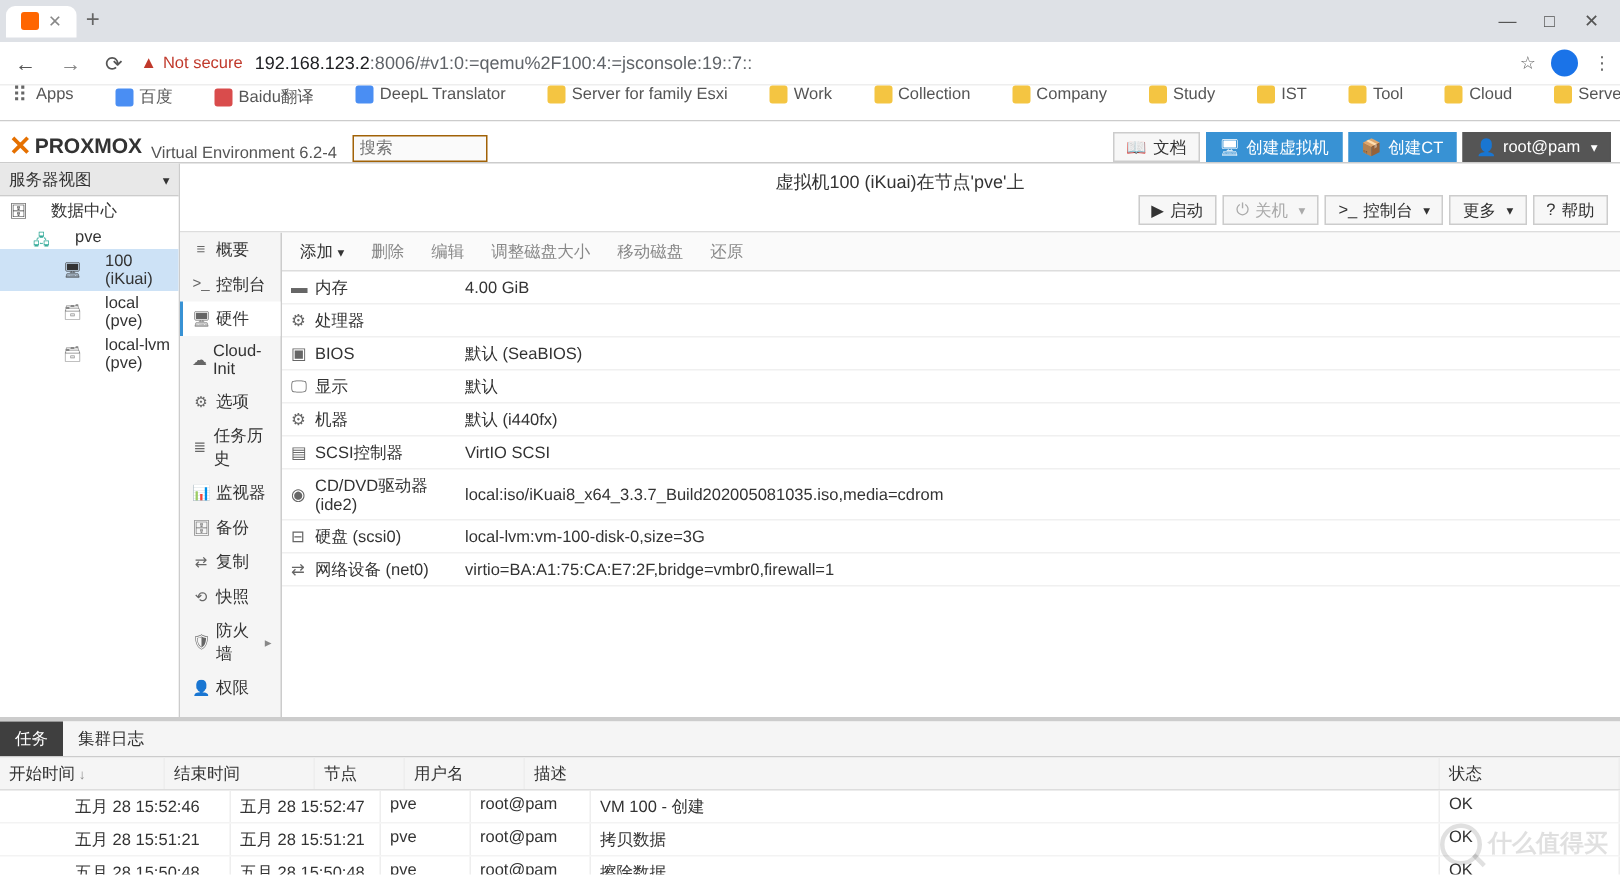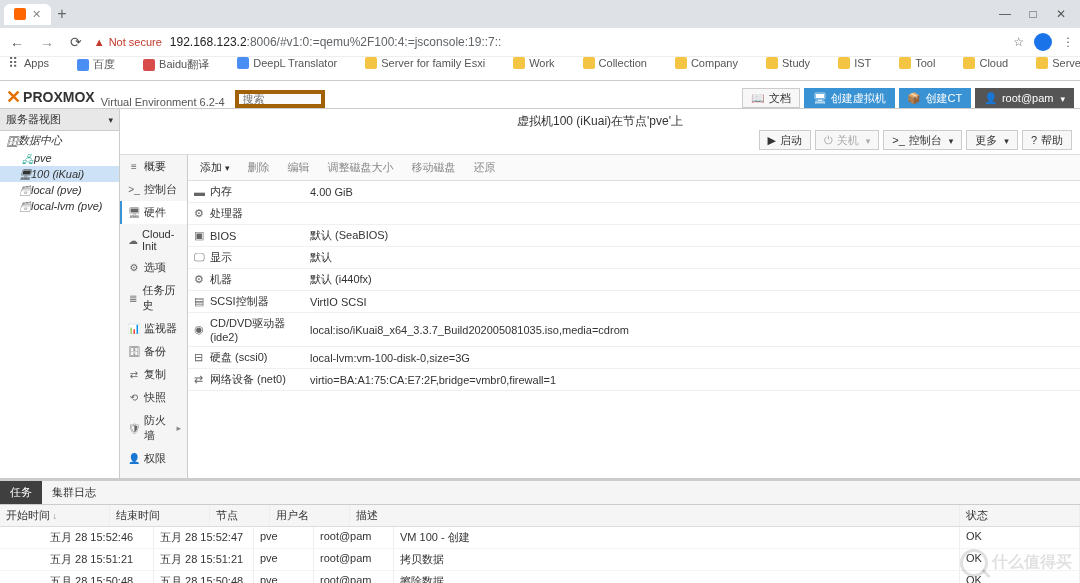--- a/index.html
+++ b/index.html
@@ -30,36 +30,36 @@
 .bm-icon.apps::before{content:'⠿';color:#666;font-size:14px;line-height:12px;}
 .bm-icon.blue{background:#4a8ef3}
 .bm-icon.red{background:#d94c4c}
 
 
 .px-header { display:flex; align-items:flex-end; height:28px; background:#fff; border-bottom:1px solid #ccc; padding:0 6px; }
 .px-logo { display:flex; align-items:center; gap:2px; font-weight:bold; font-size:14px; color:#333;}
 .px-logo .x { color:#e57000; font-size:18px; font-weight:bold; position:relative; }
 .px-logo .x::before{content:'✕';color:#e57000;font-weight:bold;}
 .px-version { font-size:11px; color:#555; margin-left:6px; }
-.px-search { margin-left:10px; width:90px; height:18px; border:4px solid #a16207; background:#fafafa; font-size:11px; padding:0 4px; }
+.px-search { margin-left:10px; width:90px; height:18px; border:1px solid #a16207; background:#fafafa; font-size:11px; padding:0 4px; }
 .px-header-right { margin-left:auto; display:flex; gap:4px; }
 .px-btn { display:flex; align-items:center; gap:4px; padding:2px 8px; border:1px solid #ccc; background:#f7f7f7; font-size:11px; cursor:pointer; height:20px; }
 .px-btn.blue { background:#3892d4; color:#fff; border-color:#3892d4; }
 .px-btn.dark { background:#555; color:#fff; border-color:#555; }
 .px-btn .caret::after{content:'▾';margin-left:3px;font-size:9px;}
 
 
 .workspace { display:flex; height:calc(100% - 108px - 106px); }
 .left-pane { width:120px; border-right:1px solid #ccc; background:#f5f5f5; display:flex; flex-direction:column; }
 .pane-header { background:#e8e8e8; border-bottom:1px solid #ccc; padding:3px 6px; font-size:11px; display:flex; justify-content:space-between; align-items:center; }
 .tree { flex:1; background:#fff; font-size:11px; }
-.tree-item { padding:2px 4px 2px 18px; display:flex; align-items:center; gap:0; cursor:pointer;font-style:italic; }
+.tree-item { padding:2px 4px 2px 18px; display:flex; align-items:center; gap:16px; cursor:pointer; }
 .tree-item.l1{padding-left:6px}
 .tree-item.l2{padding-left:22px}
-.tree-item.l3{padding-left:19px}
+.tree-item.l3{padding-left:42px}
 .tree-item.selected { background:#cde2f6; }
 .tree-icon { width:12px; height:12px; display:inline-block; }
 .icon-dc::before{content:'🗄';font-size:10px}
 .icon-node::before{content:'🖧';font-size:10px;color:#3a9}
 .icon-vm::before{content:'🖥';font-size:10px}
 .icon-storage::before{content:'🗃';font-size:10px;color:#888}
 
 
 .mid-col { display:flex; flex-direction:column; flex:1; }
 .vm-title { padding:4px 8px; font-size:12px; border-bottom:1px solid #ddd; display:flex; align-items:center;flex-direction:column; }

